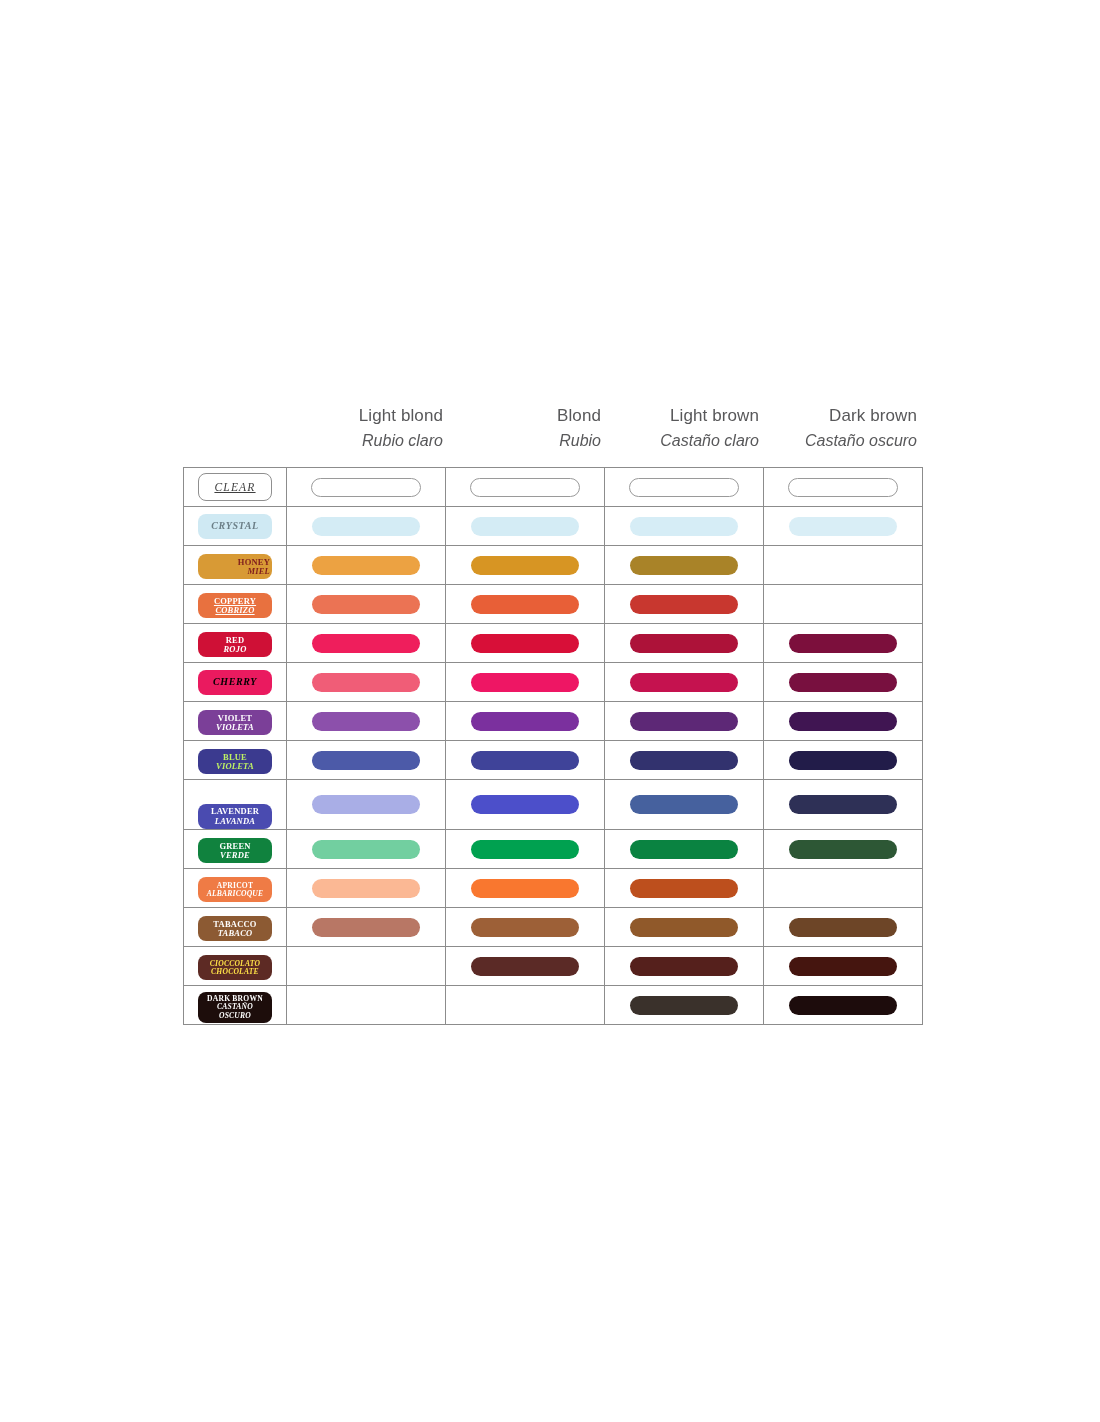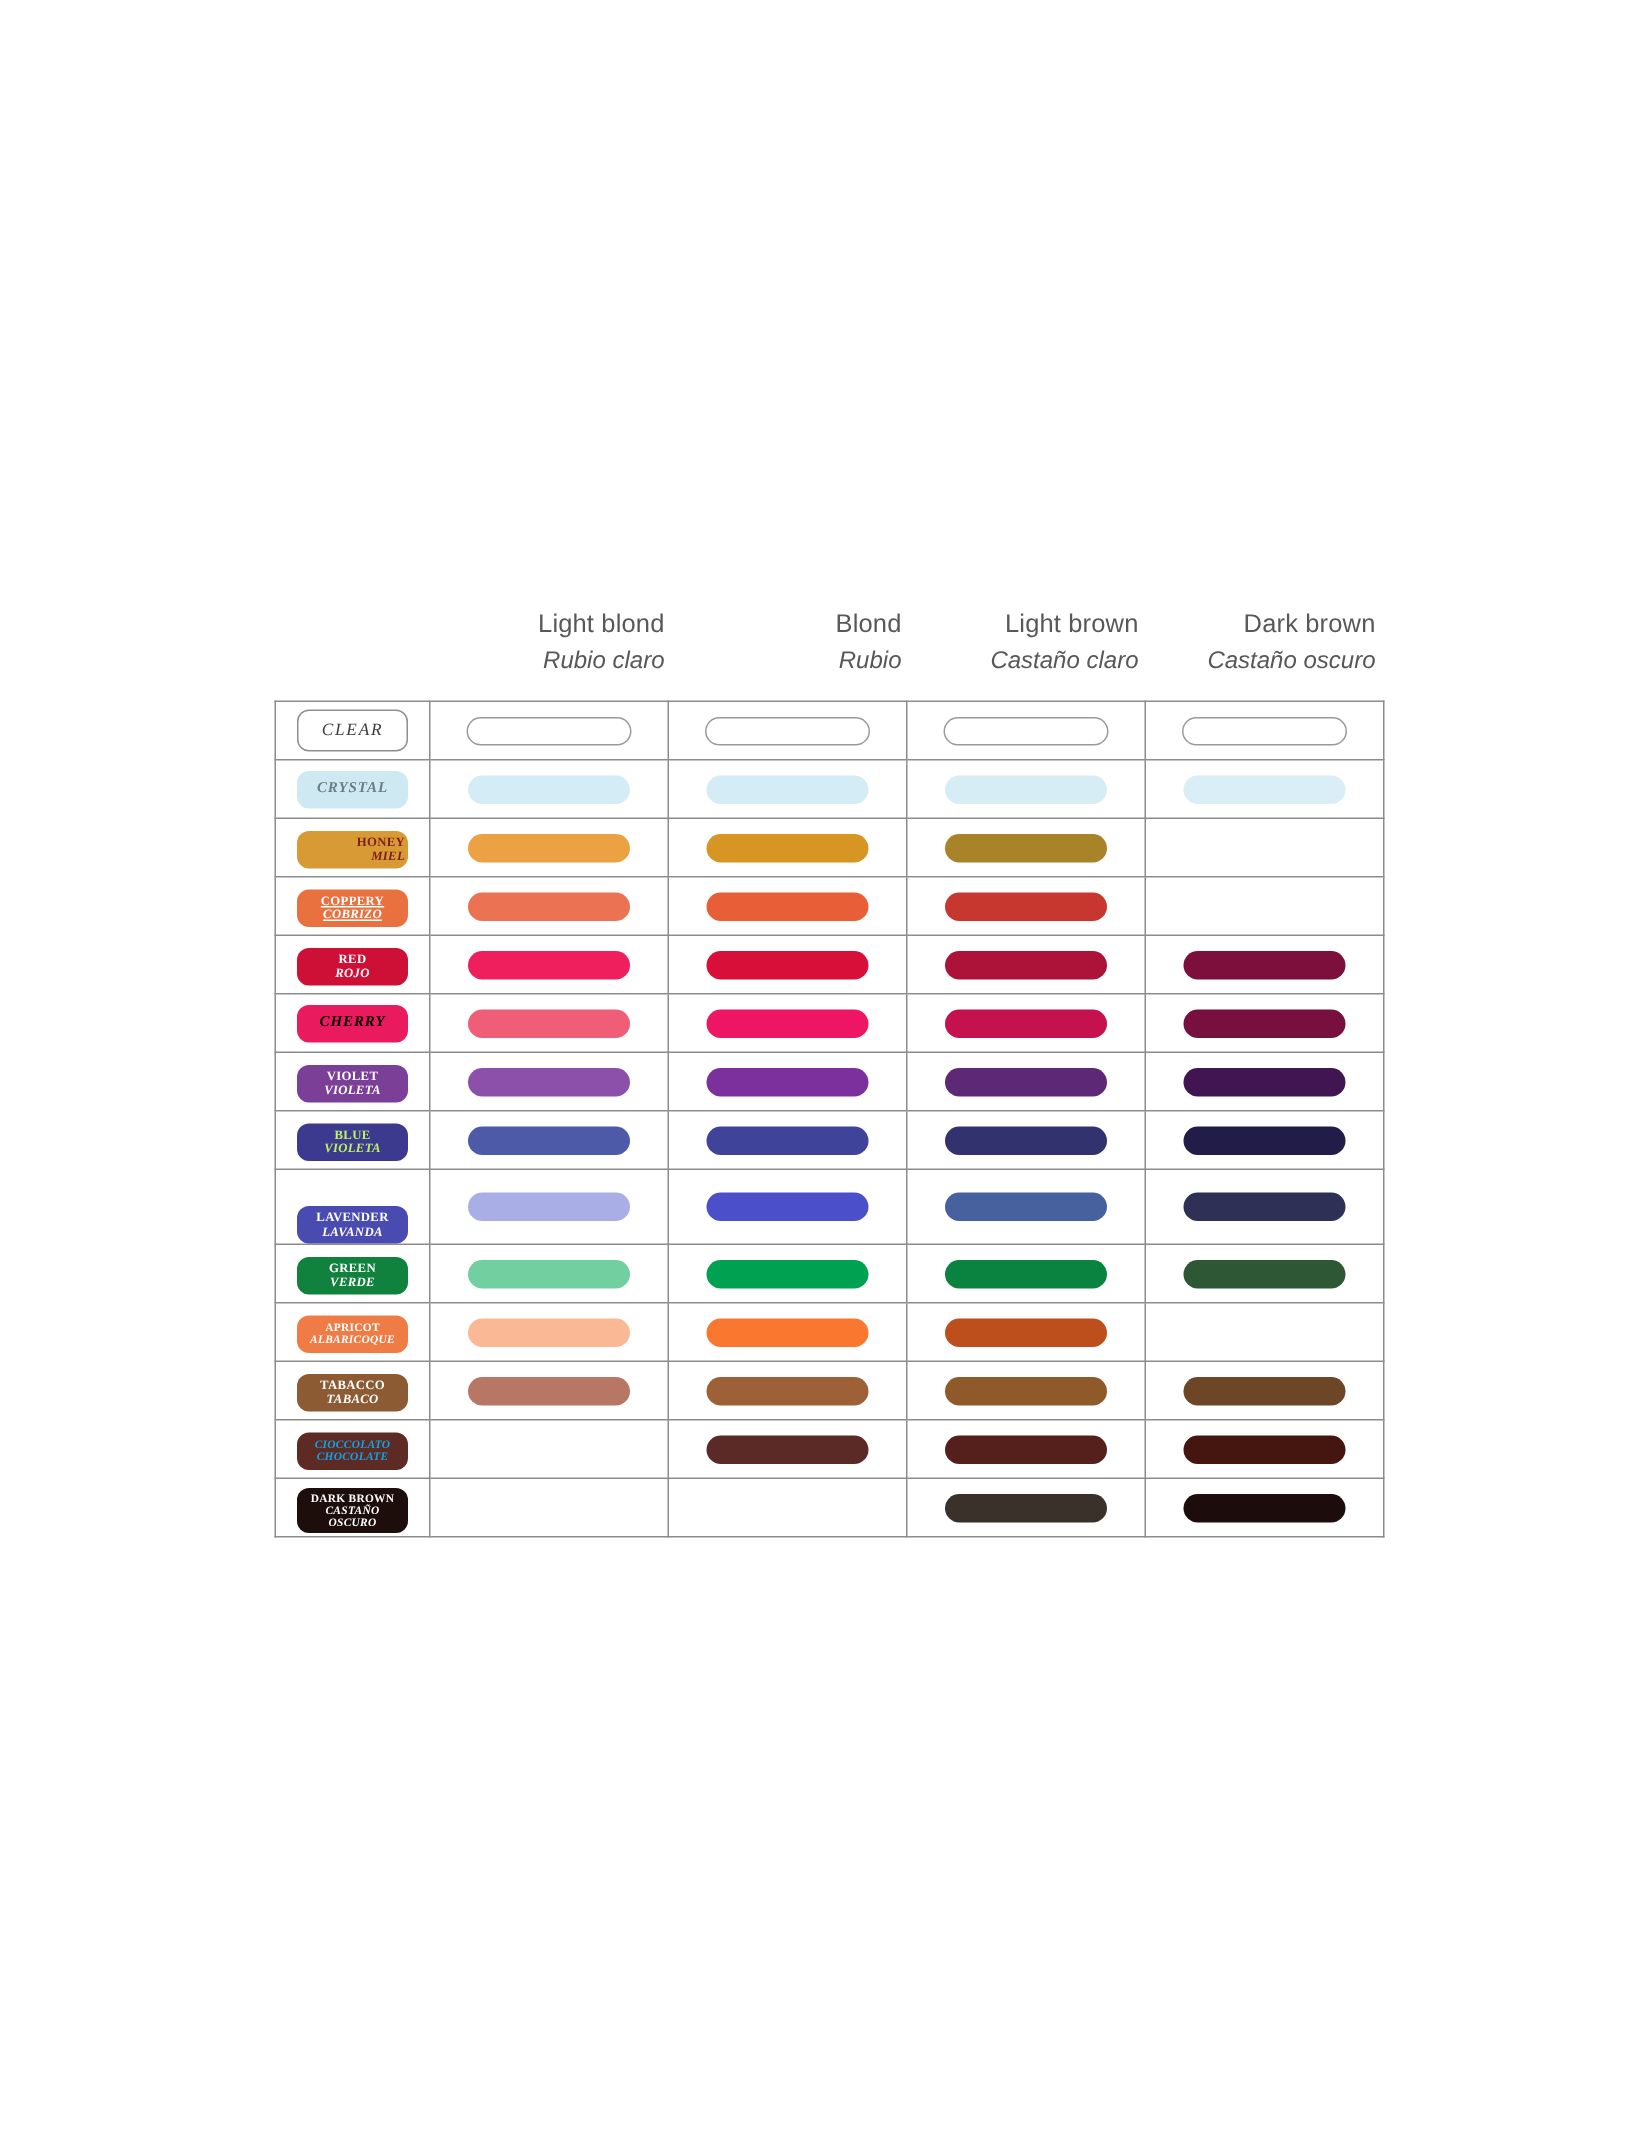--- a/index.html
+++ b/index.html
@@ -173,21 +173,21 @@
     </div>
     <div class="header-cell">
       <span class="header-en">Dark brown</span>
       <span class="header-es">Castaño oscuro</span>
     </div>
   </div>
 
   <table class="swatch-table">
     <tbody id="swatch-tbody">
         <tr>
-          <td class="label-cell"><div class="label-pill outline" style="color: rgb(63, 63, 63);">
+          <td class="label-cell"><div class="label-pill outline" style="color: rgb(63, 63, 63); text-decoration: underline;">
               <span class="l1">CLEAR</span>
             </div></td>
           <td class="swatch-cell"><span class="bar empty-outline"></span></td>
           <td class="swatch-cell"><span class="bar empty-outline"></span></td>
           <td class="swatch-cell"><span class="bar empty-outline"></span></td>
           <td class="swatch-cell"><span class="bar empty-outline"></span></td>
         </tr>
         <tr>
           <td class="label-cell"><div class="label-pill single" style="background: rgb(207, 233, 243); color: rgb(107, 126, 134);">
               <span class="l1">CRYSTAL</span>
@@ -290,21 +290,21 @@
           <td class="label-cell"><div class="label-pill" style="background: rgb(140, 90, 51); color: rgb(255, 255, 255);">
               <span class="l1">TABACCO</span>
               <span class="l2">TABACO</span>
             </div></td>
           <td class="swatch-cell"><span class="bar" style="background: rgb(184, 119, 101);"></span></td>
           <td class="swatch-cell"><span class="bar" style="background: rgb(157, 96, 55);"></span></td>
           <td class="swatch-cell"><span class="bar" style="background: rgb(144, 89, 42);"></span></td>
           <td class="swatch-cell"><span class="bar" style="background: rgb(109, 69, 39);"></span></td>
         </tr>
         <tr>
-          <td class="label-cell"><div class="label-pill tight italic-first" style="background: rgb(93, 42, 36); color: #0ea5e9;">
+          <td class="label-cell"><div class="label-pill tight italic-first" style="background: rgb(93, 42, 36); color: #fde047;">
               <span class="l1">CIOCCOLATO</span>
               <span class="l2">CHOCOLATE</span>
             </div></td>
           <td class="swatch-cell"><span class="bar blank"></span></td>
           <td class="swatch-cell"><span class="bar" style="background: rgb(91, 42, 38);"></span></td>
           <td class="swatch-cell"><span class="bar" style="background: rgb(85, 32, 28);"></span></td>
           <td class="swatch-cell"><span class="bar" style="background: rgb(69, 21, 15);"></span></td>
         </tr>
         <tr>
           <td class="label-cell"><div class="label-pill tight" style="background: rgb(29, 13, 11); color: rgb(255, 255, 255);">

